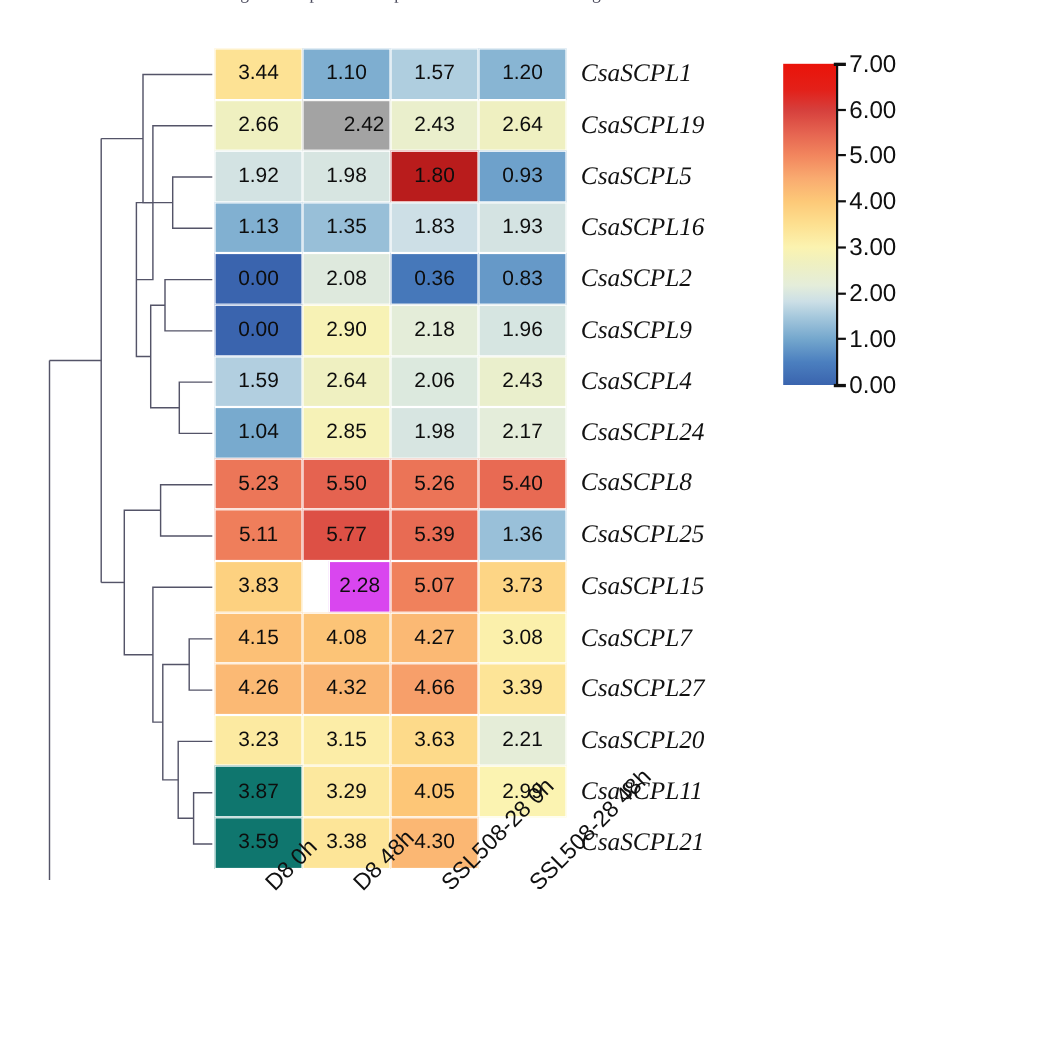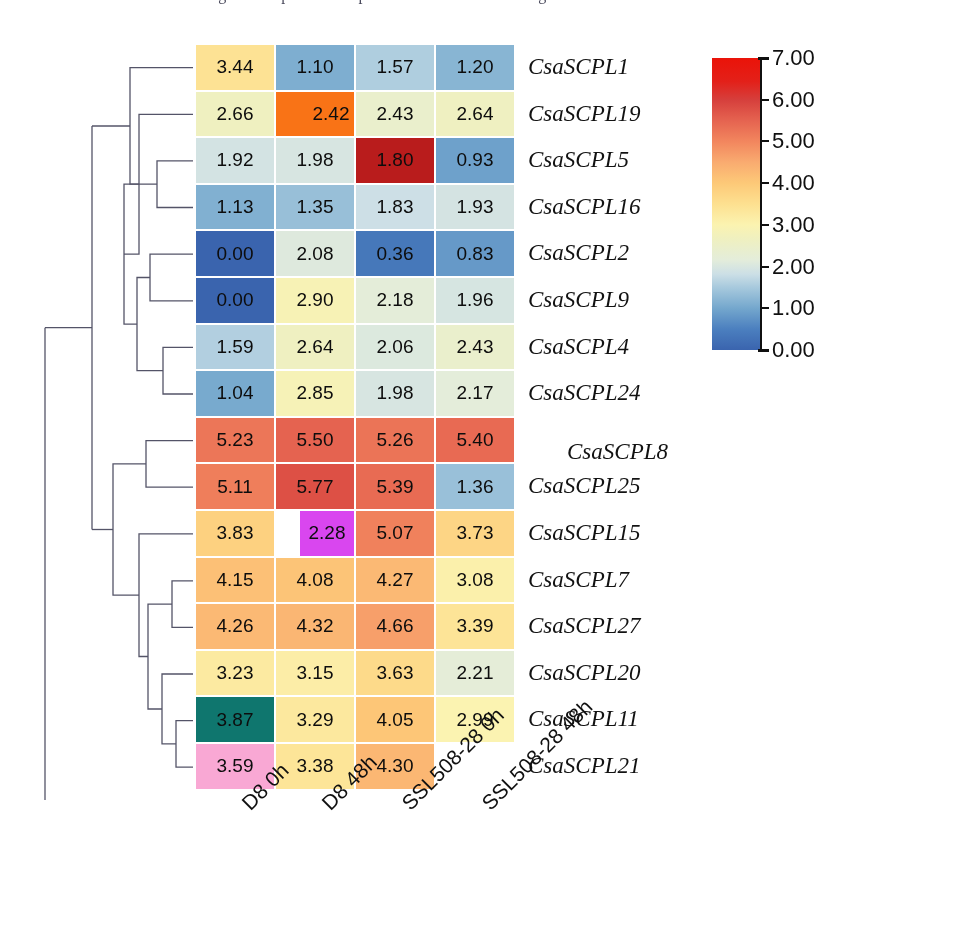--- a/index.html
+++ b/index.html
@@ -223,21 +223,21 @@
       <path d="M45,327.7 L45,800"></path>
     </g>
   </svg>
 
   <div id="heatmap">
       <div class="cell" style="background: rgb(253, 226, 148);">3.44</div>
       <div class="cell" style="background: rgb(126, 174, 208);">1.10</div>
       <div class="cell" style="background: rgb(175, 206, 223);">1.57</div>
       <div class="cell" style="background: rgb(136, 181, 211);">1.20</div>
       <div class="cell" style="background: rgb(239, 240, 192);">2.66</div>
-      <div class="cell" style="background: #f97316; padding-left: 32px;">2.42</div>
+      <div class="cell" style="background: #a3a3a3; padding-left: 32px;">2.42</div>
       <div class="cell" style="background: rgb(234, 239, 204);">2.43</div>
       <div class="cell" style="background: rgb(239, 240, 193);">2.64</div>
       <div class="cell" style="background: rgb(211, 227, 227);">1.92</div>
       <div class="cell" style="background: rgb(215, 229, 225);">1.98</div>
       <div class="cell" style="background: #b91c1c;">1.80</div>
       <div class="cell" style="background: rgb(110, 161, 203);">0.93</div>
       <div class="cell" style="background: rgb(129, 176, 209);">1.13</div>
       <div class="cell" style="background: rgb(152, 191, 216);">1.35</div>
       <div class="cell" style="background: rgb(205, 223, 230);">1.83</div>
       <div class="cell" style="background: rgb(212, 227, 226);">1.93</div>
@@ -278,35 +278,35 @@
       <div class="cell" style="background: rgb(247, 159, 106);">4.66</div>
       <div class="cell" style="background: rgb(253, 228, 151);">3.39</div>
       <div class="cell" style="background: rgb(252, 234, 161);">3.23</div>
       <div class="cell" style="background: rgb(252, 237, 167);">3.15</div>
       <div class="cell" style="background: rgb(253, 218, 138);">3.63</div>
       <div class="cell" style="background: rgb(229, 237, 216);">2.21</div>
       <div class="cell" style="background: #0f766e;">3.87</div>
       <div class="cell" style="background: rgb(252, 232, 158);">3.29</div>
       <div class="cell" style="background: rgb(253, 198, 119);">4.05</div>
       <div class="cell" style="background: rgb(251, 243, 177);">2.99</div>
-      <div class="cell" style="background: #f9a8d4; text-align: center;">3.59</div>
+      <div class="cell" style="background: #0f766e; text-align: center;">3.59</div>
       <div class="cell" style="background: rgb(253, 229, 152);">3.38</div>
       <div class="cell" style="background: rgb(251, 183, 115);">4.30</div>
     </div>
 
   <div id="rowlabels">
       <div class="rowlabel" style="top: 0px;">CsaSCPL1</div>
       <div class="rowlabel" style="top: 46.6px;">CsaSCPL19</div>
       <div class="rowlabel" style="top: 93.2px;">CsaSCPL5</div>
       <div class="rowlabel" style="top: 139.8px;">CsaSCPL16</div>
       <div class="rowlabel" style="top: 186.4px;">CsaSCPL2</div>
       <div class="rowlabel" style="top: 233px;">CsaSCPL9</div>
       <div class="rowlabel" style="top: 279.6px;">CsaSCPL4</div>
       <div class="rowlabel" style="top: 326.2px;">CsaSCPL24</div>
-      <div class="rowlabel" style="top: 385px; margin-left: 39px;">CsaSCPL8</div>
+      <div class="rowlabel" style="top: 371px;">CsaSCPL8</div>
       <div class="rowlabel" style="top: 419.4px; text-align: center;">CsaSCPL25</div>
       <div class="rowlabel" style="top: 466px;">CsaSCPL15</div>
       <div class="rowlabel" style="top: 512.6px;">CsaSCPL7</div>
       <div class="rowlabel" style="top: 559.2px;">CsaSCPL27</div>
       <div class="rowlabel" style="top: 605.8px;">CsaSCPL20</div>
       <div class="rowlabel" style="top: 652.4px;">CsaSCPL11</div>
       <div class="rowlabel" style="top: 699px;">CsaSCPL21</div>
     </div>
 
   <div id="collabels">

